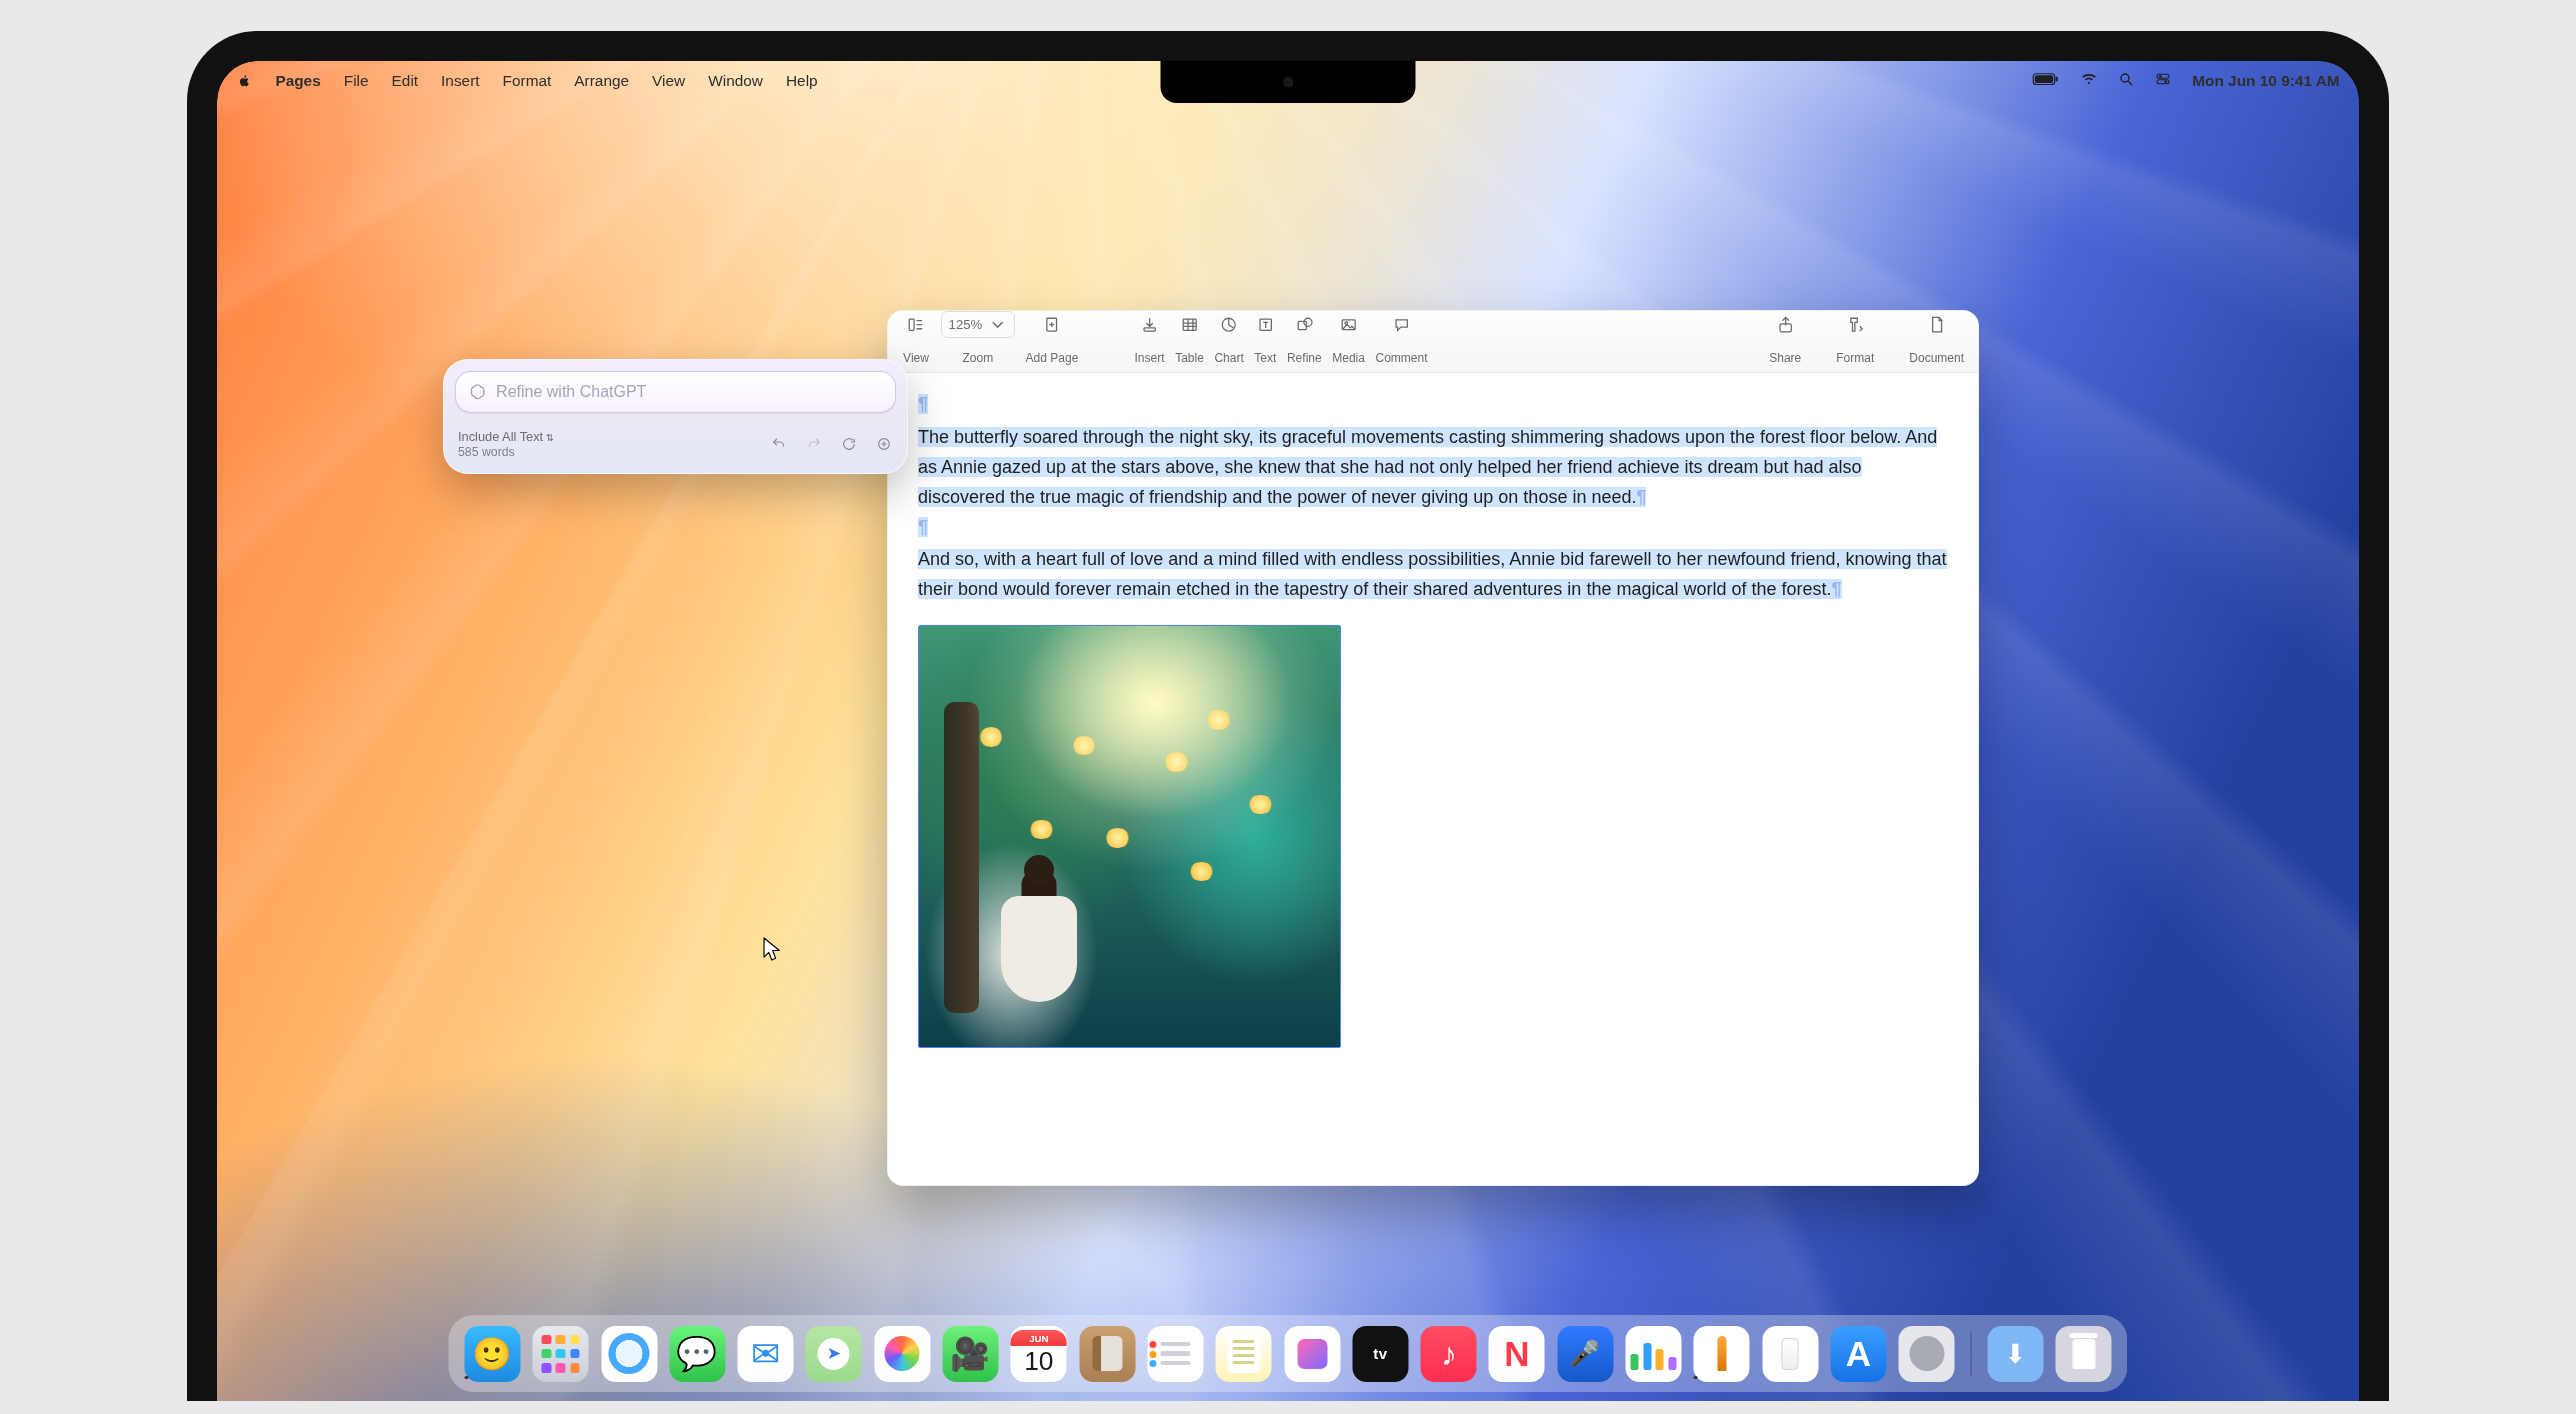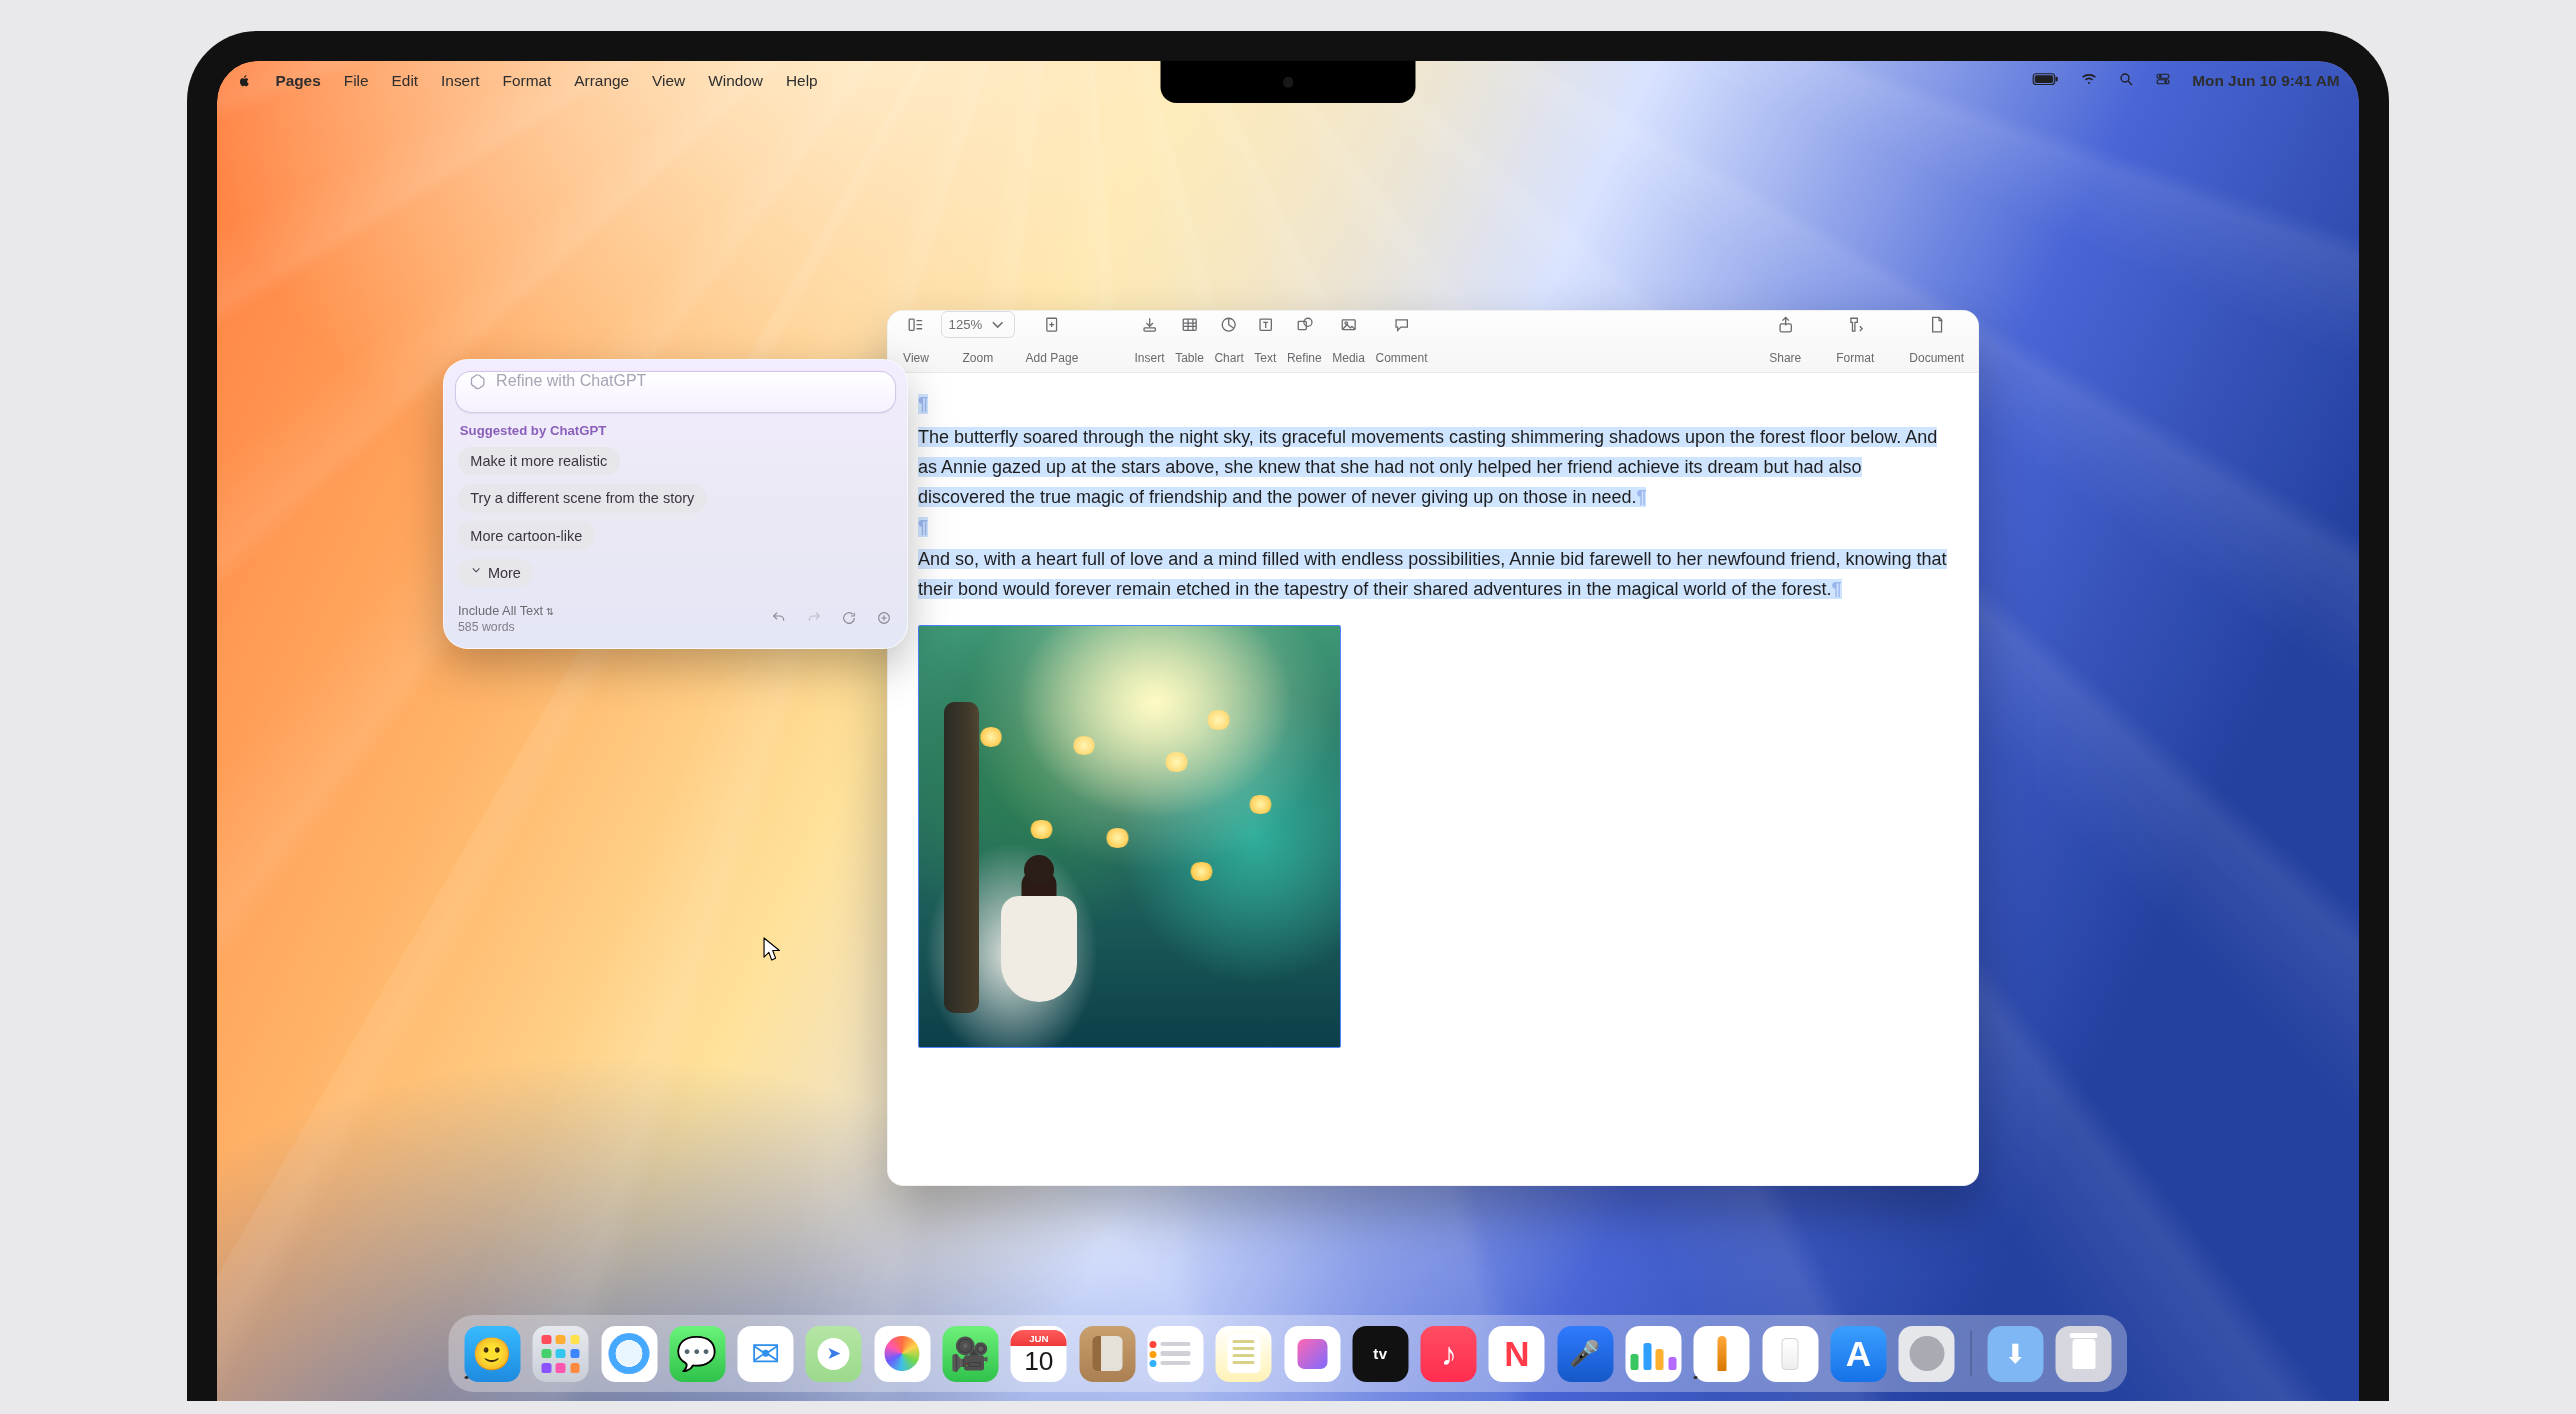--- a/index.html
+++ b/index.html
@@ -117,21 +117,21 @@
   .dl-arrow{font-size:26.4px;color:#fff}
   .trash-can{width:23px;height:30px;background:#fff;border-radius:3.5px 3.5px 2.6px 2.6px;position:relative}
   .trash-can::before{content:"";position:absolute;top:-5.3px;left:-2.6px;right:-2.6px;height:4.4px;background:#fff;border-radius:2.6px}
 
   
   .cursor{position:absolute;left:546px;top:876px;z-index:45}
   .cursor svg{width:19.4px;height:25px}
 
   
   .refine{position:absolute;left:226px;top:298px;width:465px;border-radius:25px;background:linear-gradient(180deg,#f3edff,#eae8f3 55%,#e4e7f7);border:0.9px solid rgba(255,255,255,.6);box-shadow:0 17.6px 44px rgba(0,0,0,.25);z-index:38;padding-bottom:8.8px}
-  .refine-search{margin:10.6px;height:42px;border-radius:16px;background:linear-gradient(180deg,#fff,#f7f0ff);border:0.9px solid rgba(178,160,210,.55);display:flex;align-items:flex-start;gap:8.8px;padding:0 12.3px;box-shadow:0 0.9px 1.8px rgba(0,0,0,.06)}
+  .refine-search{margin:10.6px;height:42px;border-radius:16px;background:linear-gradient(180deg,#fff,#f7f0ff);border:0.9px solid rgba(178,160,210,.55);display:flex;align-items:center;gap:8.8px;padding:0 12.3px;box-shadow:0 0.9px 1.8px rgba(0,0,0,.06)}
   .refine-search .gpticon{width:19.4px;height:19.4px}
   .refine-search .ph{color:#a7a4b4;font-size:16px}
   .refine-body{padding:0 14px}
   .suggested{color:#8b5fbc;font-size:13.2px;font-weight:600;margin:5.3px 1.8px 8.8px}
   .chips{display:flex;flex-direction:column;align-items:flex-start;gap:8.8px}
   .chip{background:var(--chip-bg);color:var(--chip-text);font-size:14.5px;padding:6.2px 12.3px;border-radius:19.4px}
   .chip.more{display:flex;align-items:center;gap:5.3px}
   .chev-down{display:inline-block;transform:translateY(-0.9px)}
   .refine-footer{display:flex;align-items:center;gap:8.8px;margin:16px 14px 5.3px 14px;color:#7a7587}
   .refine-footer .include{font-size:12.8px;color:#6b6b70}
@@ -251,36 +251,20 @@
 
       <div class="refine">
         <div class="refine-search">
           <span class="gpticon">
             <svg viewBox="0 0 24 24">
                 <path fill="none" stroke="#a6a0b4" stroke-width="1.6" d="M12 3.5a4.2 4.2 0 0 1 4 2.8 4.2 4.2 0 0 1 3.4 6 4.2 4.2 0 0 1-3.3 6A4.2 4.2 0 0 1 12 20.5a4.2 4.2 0 0 1-4-2.8 4.2 4.2 0 0 1-3.4-6 4.2 4.2 0 0 1 3.3-6A4.2 4.2 0 0 1 12 3.5Z"></path>
               </svg>
           </span>
           <span class="ph">Refine with ChatGPT</span>
         </div>
-        <div class="refine-body">
-          <div class="suggested">Suggested by ChatGPT</div>
-          <div class="chips">
-            <div class="chip">Make it more realistic</div>
-            <div class="chip">Try a different scene from the story</div>
-            <div class="chip">More cartoon-like</div>
-            <div class="chip more">
-              <span class="chev-down">
-                <svg width="12.3" height="12.3" viewBox="0 0 24 24">
-                    <path d="m6 9 6 6 6-6" fill="none" stroke="#4a4550" stroke-width="2" stroke-linecap="round" stroke-linejoin="round"></path>
-                  </svg>
-              </span>
-              <span>More</span>
-            </div>
-          </div>
-        </div>
         <div class="refine-footer">
           <div class="foot-text">
             <span class="include"><span>Include All Text</span><span class="tiny">⇅</span></span>
             <span class="words">585 words</span>
           </div>
           <div class="spacer"></div>
           <div class="foot-icons">
             <span class="foot-ico">
                 <svg viewBox="0 0 24 24">
                   <path d="M9 14 4 9l5-5"></path>

